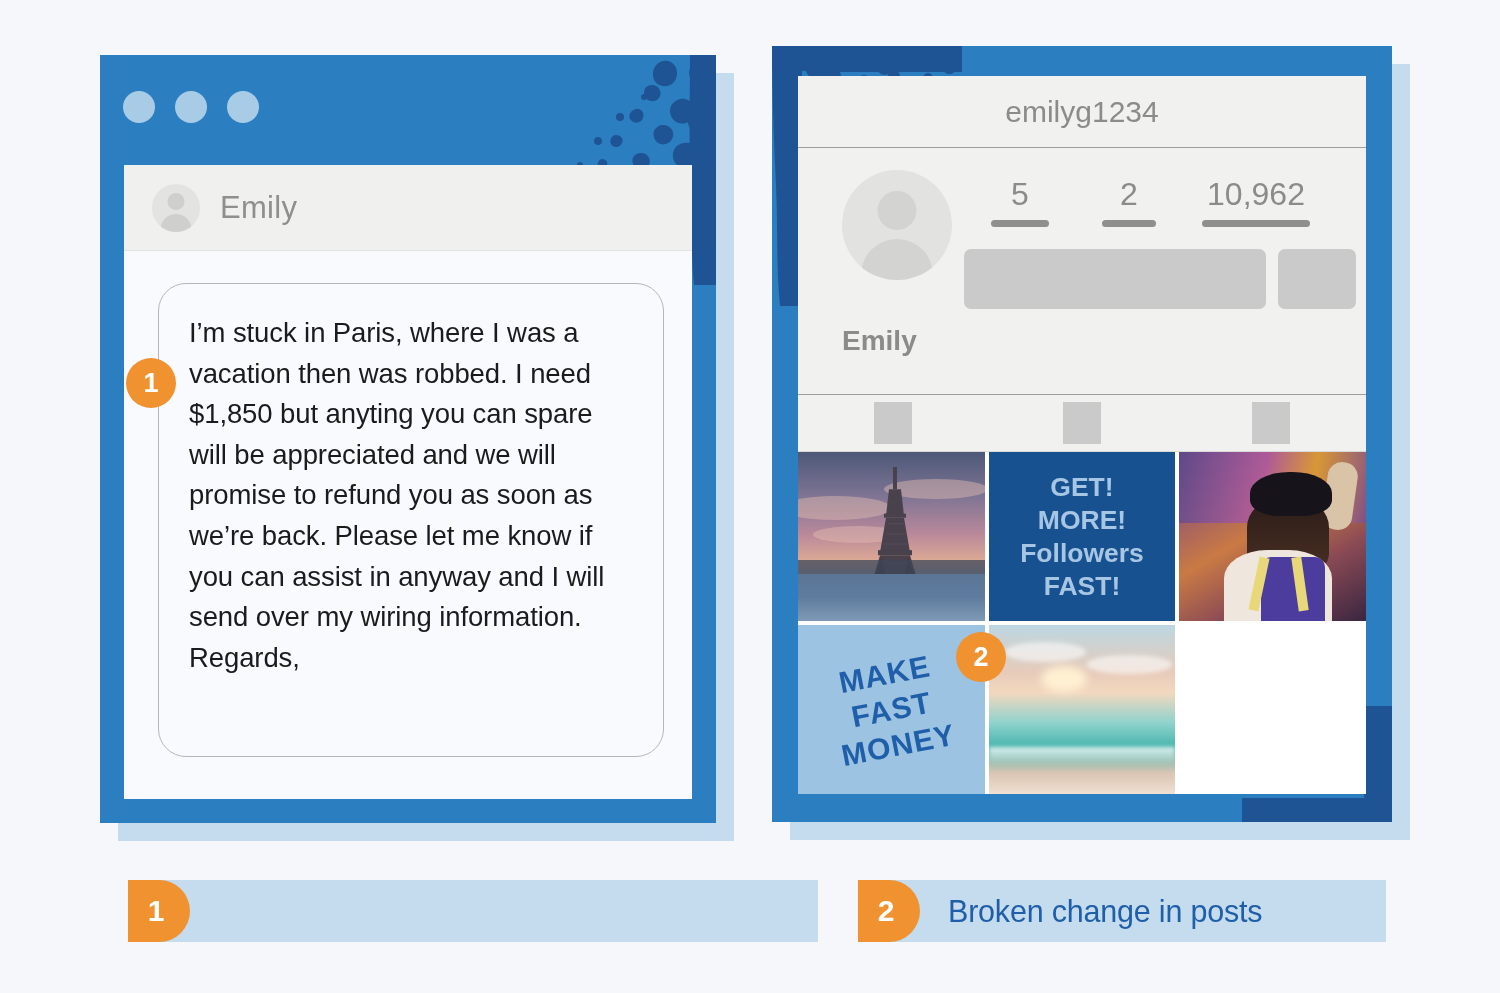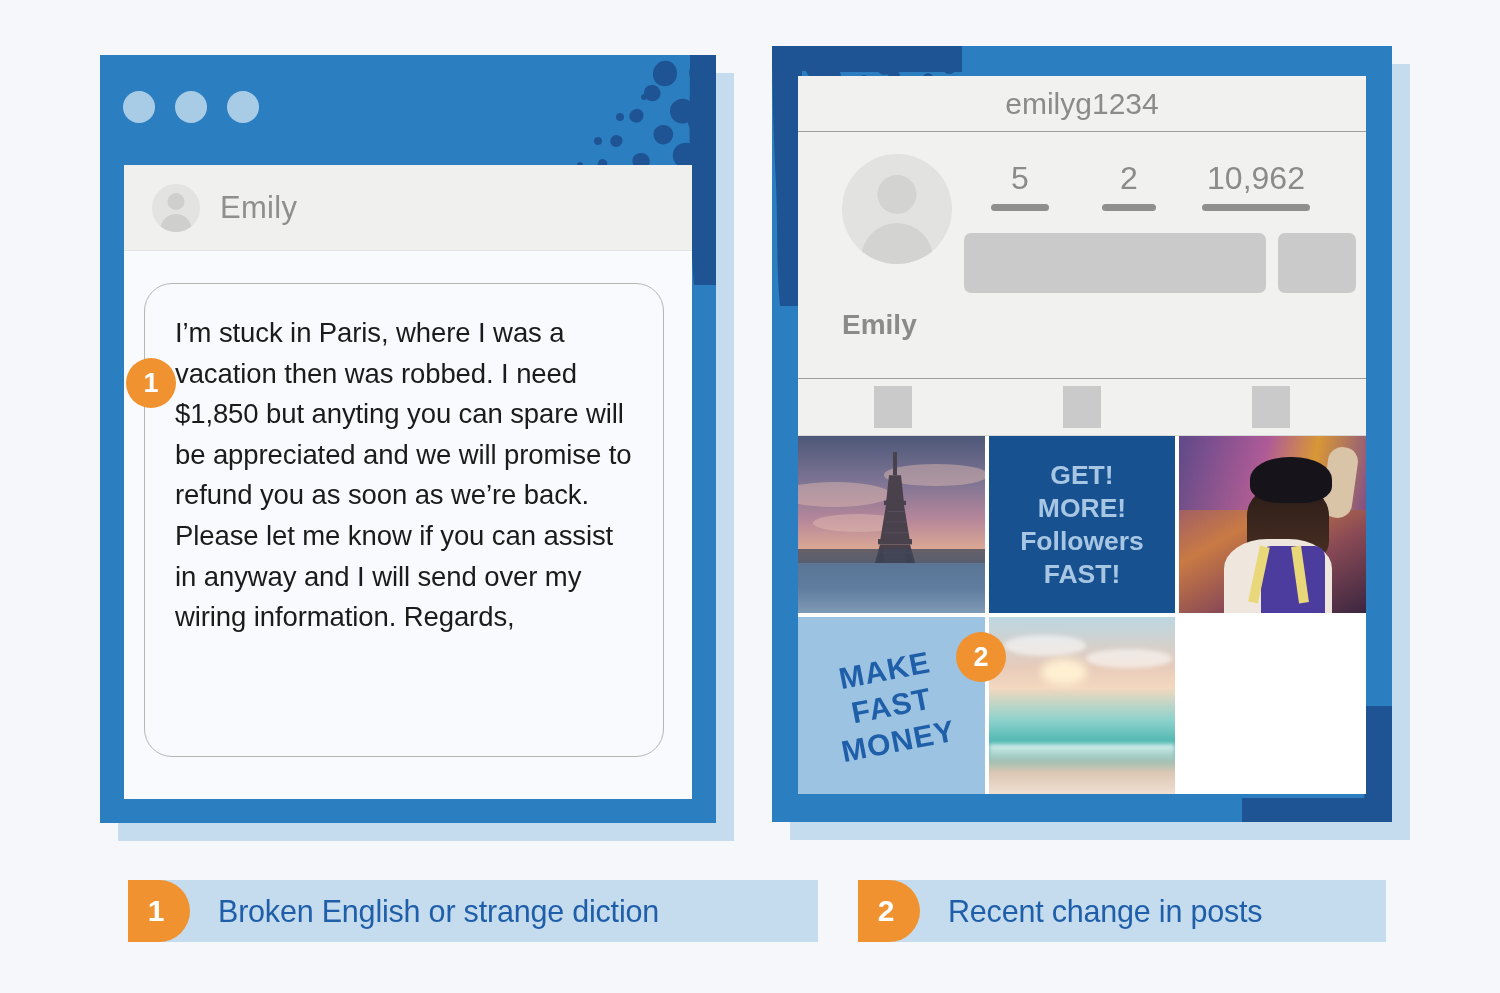--- a/index.html
+++ b/index.html
@@ -46,21 +46,21 @@
     display: flex; align-items: center; padding-left: 28px; gap: 20px;
     flex: none;
   }
   .avatar-sm { width: 48px; height: 48px; border-radius: 50%; background: #e3e3e2; position: relative; overflow: hidden; }
   .avatar-sm::before { content:""; position:absolute; left:50%; top:9px; transform:translateX(-50%);
      width:17px; height:17px; border-radius:50%; background:#cfcfce; }
   .avatar-sm::after { content:""; position:absolute; left:50%; top:30px; transform:translateX(-50%);
      width:31px; height:25px; border-radius:16px 16px 0 0; background:#cfcfce; }
   .msg-name { font-size: 31px; color: #8f8f8e; letter-spacing: .3px; }
 
-  .bubble-wrap { flex: 1; padding: 32px 28px 0 20px; position: relative; }
+  .bubble-wrap { flex: 1; padding: 32px 28px 0 34px; position: relative; }
   .bubble {
     border: 1.6px solid #b6b6b5; border-radius: 28px;
     background: #f8fafd;
     padding: 29px 28px 26px 30px;
     height: 474px;
   }
   .bubble-text {
     font-size: 27.5px; line-height: 40.6px; color: #1b1b1b;
     font-family: "Liberation Sans", sans-serif;
     letter-spacing: -0.1px;
@@ -78,21 +78,21 @@
 
   
   #right-window { left: 772px; top: 46px; width: 620px; height: 776px; }
   .prof-inner {
     position: absolute; z-index: 3;
     left: 26px; top: 30px; width: 568px; height: 718px;
     background: #f1f1f0; overflow: hidden;
     display: flex; flex-direction: column;
   }
   .prof-topbar {
-    height: 56px; flex: none; display: flex; align-items: center; justify-content: center;
+    height: 72px; flex: none; display: flex; align-items: center; justify-content: center;
     border-bottom: 1.6px solid #9e9e9d; background: #f1f1f0;
   }
   .prof-handle { font-size: 30px; color: #8b8b8a; }
 
   .prof-body { flex: none; padding: 22px 0 0 0; position: relative; height: 246px; background: #f1f1f0; }
   .prof-row { display: flex; padding-left: 44px; }
   .avatar-lg { width: 110px; height: 110px; border-radius: 50%; background: #e2e2e1; position: relative; overflow: hidden; flex: none; }
   .avatar-lg::before { content:""; position:absolute; left:50%; top:21px; transform:translateX(-50%);
      width:39px; height:39px; border-radius:50%; background:#d3d3d2; }
   .avatar-lg::after { content:""; position:absolute; left:50%; top:69px; transform:translateX(-50%);
@@ -408,21 +408,20 @@
 
         <div class="cell blank-cell"></div>
       </div>
     </div>
   </div>
 
   <div class="badge" id="badge-2">2</div>
 
   <div class="caption" id="caption-1">
     <span class="cap-badge">1</span>
-    <span class="cap-text">Broken English or strange diction</span>
   </div>
 
   <div class="caption" id="caption-2">
     <span class="cap-badge">2</span>
-    <span class="cap-text">Recent change in posts</span>
+    <span class="cap-text">Broken change in posts</span>
   </div>
 
 </div>
 
 </body></html>

